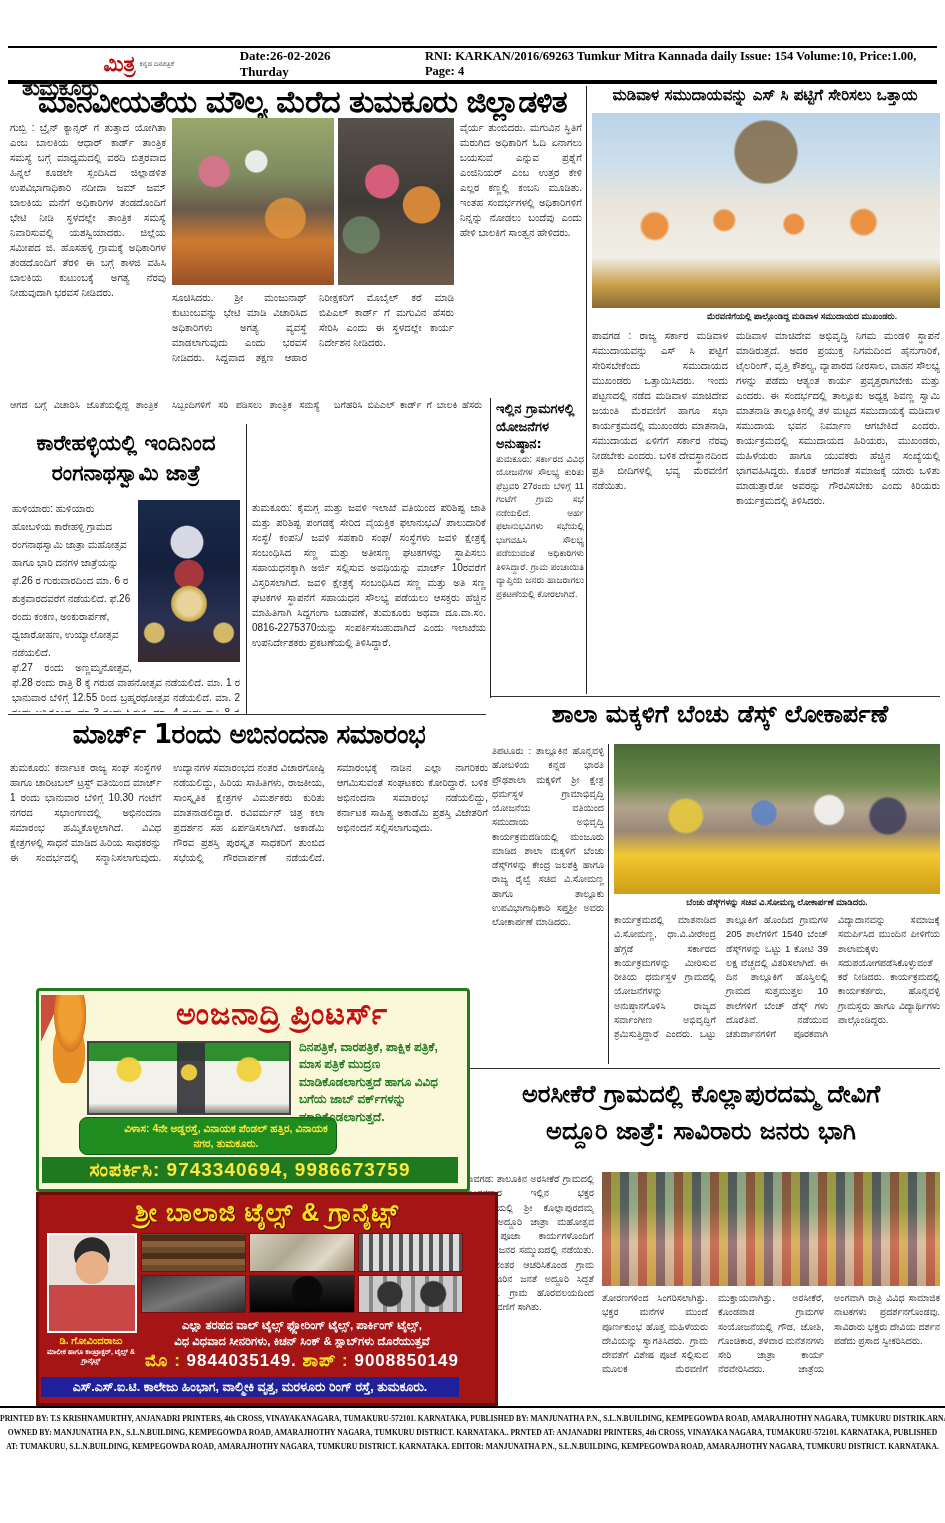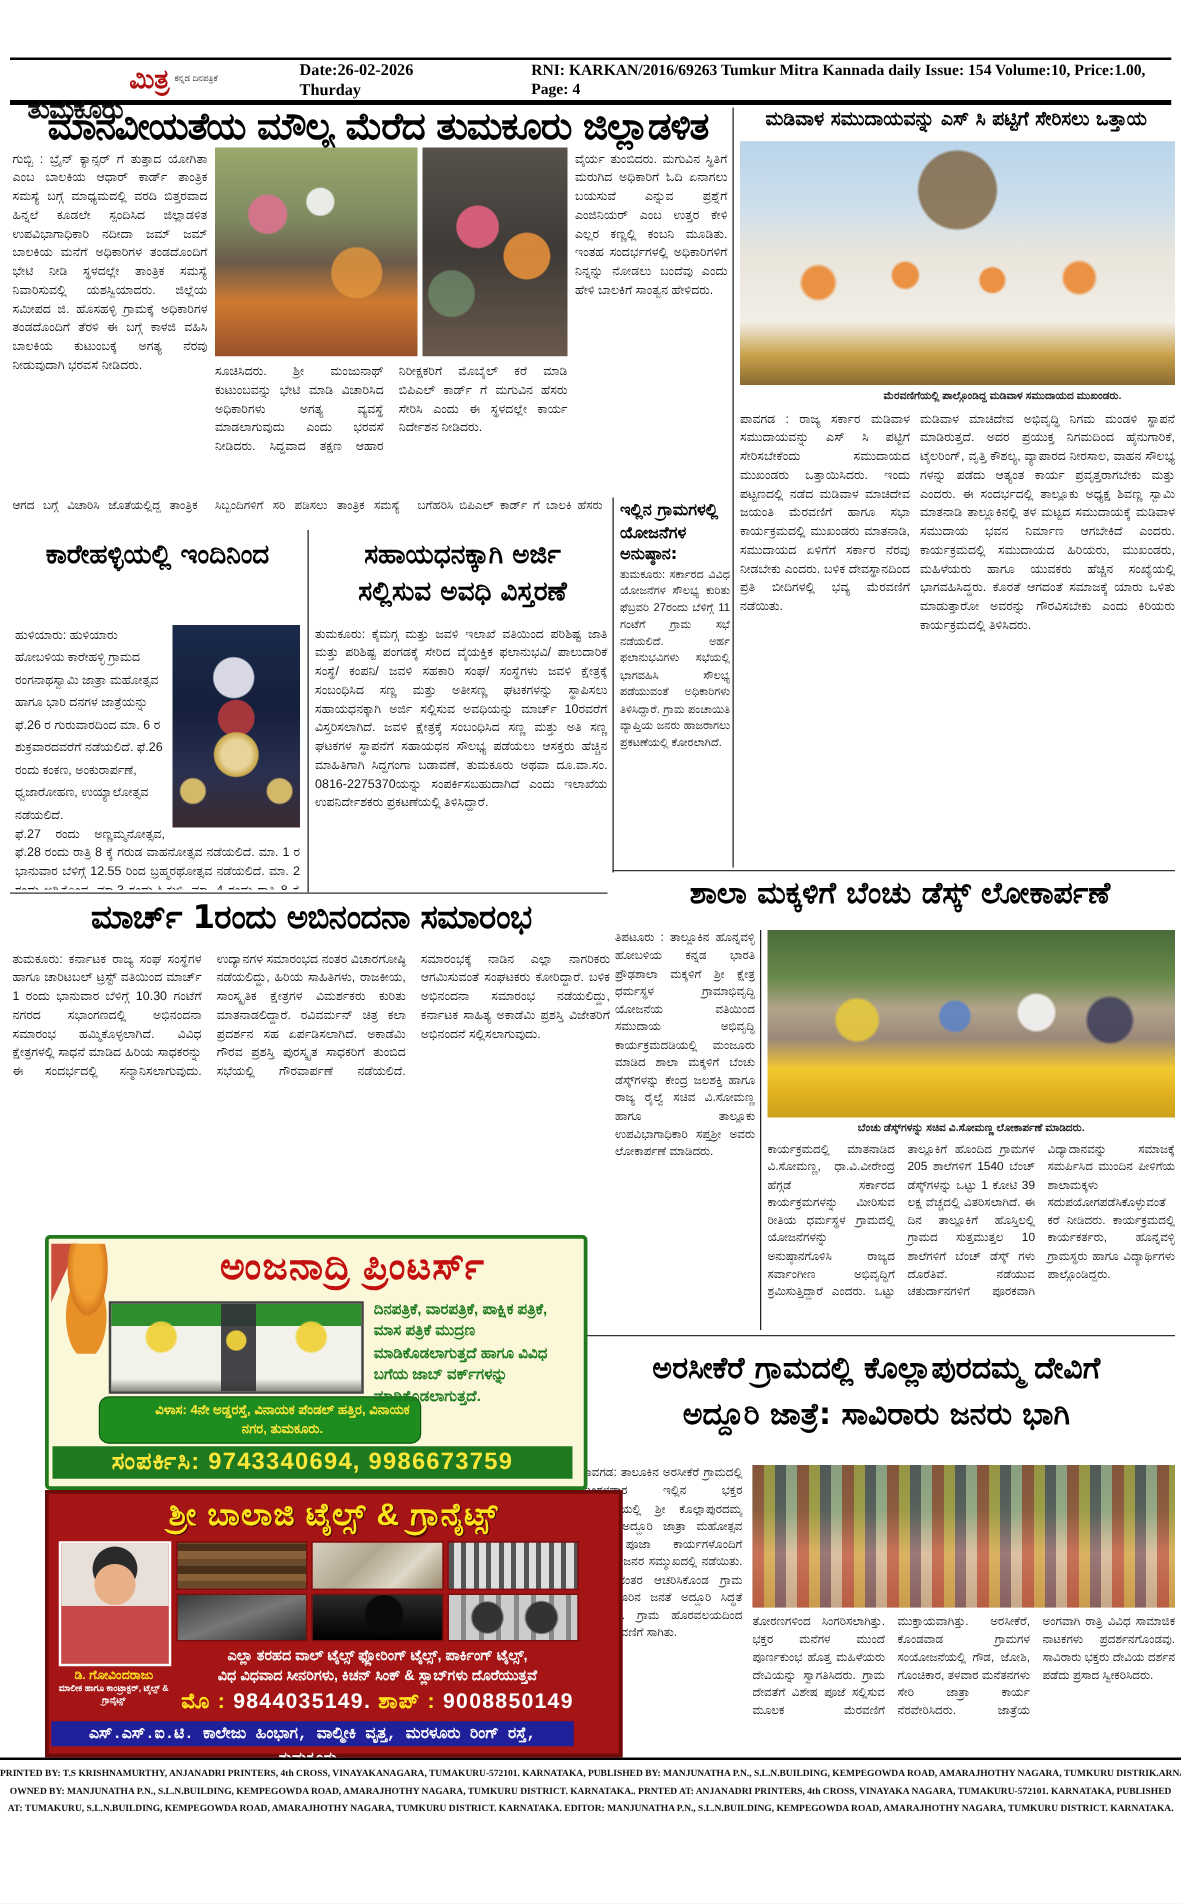--- a/index.html
+++ b/index.html
@@ -89,21 +89,21 @@
   .ad1-contact{background:#1f7a1f;color:#ffe83a;font-weight:bold;font-size:19px;text-align:center;
                line-height:26px;letter-spacing:1px;}
   .ad2{background:#a51515;border:3px solid #6e0b0b;}
   .ad2-title{color:#ffe41e;font-weight:bold;font-size:25px;text-align:center;letter-spacing:1px;
              text-shadow:1px 1px 0 #4a0505;}
   .ad2-name{color:#ffe41e;font-weight:bold;font-size:10px;text-align:center;}
   .ad2-sub{color:#fff;font-weight:bold;font-size:7px;text-align:center;line-height:1.3;}
   .ad2-text{color:#ffffff;font-weight:bold;font-size:11.5px;text-align:center;line-height:1.4;}
   .ad2-phone{color:#ffffff;font-weight:bold;font-size:17px;text-align:center;letter-spacing:1px;}
   .ad2-phone .lbl{color:#ffe41e;}
-  .ad2-blue{background:#20209a;color:#ffffff;font-weight:bold;font-size:12.5px;text-align:center;line-height:20px;font-family:Liberation Mono, monospace;}
+  .ad2-blue{background:#20209a;color:#ffffff;font-weight:bold;font-size:12.5px;text-align:center;line-height:20px;}
   .footer{border-top:2px solid #000;}
   .footer-line{font-family:"Liberation Serif",serif;font-weight:bold;font-size:7.6px;color:#111;
                text-align:center;line-height:14px;white-space:nowrap;}
 </style>
 </head>
 <body>
 
 <div class="page">
 
   <div class="abs header" style="left:8px;top:46px;width:929px;height:32px;">
@@ -132,33 +132,30 @@
   <div class="abs ph ph-procession" style="left:592px;top:113px;width:348px;height:195px;"></div>
   <div class="abs caption" style="left:628px;top:311px;width:348px;height:13px;">ಮೆರವಣಿಗೆಯಲ್ಲಿ ಪಾಲ್ಗೊಂಡಿದ್ದ ಮಡಿವಾಳ ಸಮುದಾಯದ ಮುಖಂಡರು.</div>
 
   <div class="abs kn" style="left:592px;top:328px;width:136px;height:366px;font-size:10px;overflow:hidden;">ಪಾವಗಡ : ರಾಜ್ಯ ಸರ್ಕಾರ ಮಡಿವಾಳ ಸಮುದಾಯವನ್ನು ಎಸ್ ಸಿ ಪಟ್ಟಿಗೆ ಸೇರಿಸಬೇಕೆಂದು ಸಮುದಾಯದ ಮುಖಂಡರು ಒತ್ತಾಯಿಸಿದರು. ಇಂದು ಪಟ್ಟಣದಲ್ಲಿ ನಡೆದ ಮಡಿವಾಳ ಮಾಚಿದೇವ ಜಯಂತಿ ಮೆರವಣಿಗೆ ಹಾಗೂ ಸಭಾ ಕಾರ್ಯಕ್ರಮದಲ್ಲಿ ಮುಖಂಡರು ಮಾತನಾಡಿ, ಸಮುದಾಯದ ಏಳಿಗೆಗೆ ಸರ್ಕಾರ ನೆರವು ನೀಡಬೇಕು ಎಂದರು. ಬಳಿಕ ದೇವಸ್ಥಾನದಿಂದ ಪ್ರತಿ ಬೀದಿಗಳಲ್ಲಿ ಭವ್ಯ ಮೆರವಣಿಗೆ ನಡೆಯಿತು.</div>
   <div class="abs kn" style="left:736px;top:328px;width:204px;height:366px;font-size:10px;overflow:hidden;">ಮಡಿವಾಳ ಮಾಚಿದೇವ ಅಭಿವೃದ್ಧಿ ನಿಗಮ ಮಂಡಳಿ ಸ್ಥಾಪನೆ ಮಾಡಿರುತ್ತದೆ. ಅದರ ಪ್ರಯುಕ್ತ ನಿಗಮದಿಂದ ಹೈನುಗಾರಿಕೆ, ಟೈಲರಿಂಗ್, ವೃತ್ತಿ ಕೌಶಲ್ಯ, ವ್ಯಾಪಾರದ ನೀರಸಾಲ, ವಾಹನ ಸೌಲಭ್ಯ ಗಳನ್ನು ಪಡೆದು ಆತ್ಯಂತ ಕಾರ್ಯ ಪ್ರವೃತ್ತರಾಗಬೇಕು ಮತ್ತು ಎಂದರು. ಈ ಸಂದರ್ಭದಲ್ಲಿ ತಾಲ್ಲೂಕು ಅಧ್ಯಕ್ಷ ಶಿವಣ್ಣ ಸ್ವಾಮಿ ಮಾತನಾಡಿ ತಾಲ್ಲೂಕಿನಲ್ಲಿ ತಳ ಮಟ್ಟದ ಸಮುದಾಯಕ್ಕೆ ಮಡಿವಾಳ ಸಮುದಾಯ ಭವನ ನಿರ್ಮಾಣ ಆಗಬೇಕಿದೆ ಎಂದರು. ಕಾರ್ಯಕ್ರಮದಲ್ಲಿ ಸಮುದಾಯದ ಹಿರಿಯರು, ಮುಖಂಡರು, ಮಹಿಳೆಯರು ಹಾಗೂ ಯುವಕರು ಹೆಚ್ಚಿನ ಸಂಖ್ಯೆಯಲ್ಲಿ ಭಾಗವಹಿಸಿದ್ದರು. ಕೊರತೆ ಆಗದಂತೆ ಸಮಾಜಕ್ಕೆ ಯಾರು ಒಳಿತು ಮಾಡುತ್ತಾರೋ ಅವರನ್ನು ಗೌರವಿಸಬೇಕು ಎಂದು ಕಿರಿಯರು ಕಾರ್ಯಕ್ರಮದಲ್ಲಿ ತಿಳಿಸಿದರು.</div>
 
   <div class="abs divider" style="left:586px;top:86px;width:1px;height:608px;"></div>
 
   <div class="abs hl center" style="left:12px;top:428px;width:228px;font-size:21px;line-height:1.45;">
     <div>ಕಾರೇಹಳ್ಳಿಯಲ್ಲಿ ಇಂದಿನಿಂದ</div>
+    <div>ರಂಗನಾಥಸ್ವಾಮಿ ಜಾತ್ರೆ</div>
   </div>
   <div class="abs" style="left:12px;top:498px;width:228px;height:214px;overflow:hidden;">
     <div class="ph ph-deity" style="float:right;width:102px;height:162px;margin:2px 0 4px 6px;"></div>
     <div class="kn" style="font-size:10px;display:inline;">ಹುಳಿಯಾರು: ಹುಳಿಯಾರು ಹೋಬಳಿಯ ಕಾರೇಹಳ್ಳಿ ಗ್ರಾಮದ ರಂಗನಾಥಸ್ವಾಮಿ ಜಾತ್ರಾ ಮಹೋತ್ಸವ ಹಾಗೂ ಭಾರಿ ದನಗಳ ಜಾತ್ರೆಯನ್ನು ಫೆ.26 ರ ಗುರುವಾರದಿಂದ ಮಾ. 6 ರ ಶುಕ್ರವಾರದವರೆಗೆ ನಡೆಯಲಿದೆ. ಫೆ.26 ರಂದು ಕಂಕಣ, ಅಂಕುರಾರ್ಪಣೆ, ಧ್ವಜಾರೋಹಣ, ಉಯ್ಯಾಲೋತ್ಸವ ನಡೆಯಲಿದೆ.</div>
     <div class="kn" style="font-size:10px;">ಫೆ.27 ರಂದು ಅಣ್ಣಮ್ಮನೋತ್ಸವ, ಫೆ.28 ರಂದು ರಾತ್ರಿ 8 ಕ್ಕೆ ಗರುಡ ವಾಹನೋತ್ಸವ ನಡೆಯಲಿದೆ. ಮಾ. 1 ರ ಭಾನುವಾರ ಬೆಳಿಗ್ಗೆ 12.55 ರಿಂದ ಬ್ರಹ್ಮರಥೋತ್ಸವ ನಡೆಯಲಿದೆ. ಮಾ. 2 ರಂದು ಅಗ್ನಿಕೊಂಡ, ಮಾ.3 ರಂದು ಓಕುಳಿ, ಮಾ. 4 ರಂದು ರಾತ್ರಿ 8 ಕ್ಕೆ ಸರ್ಜಾವಾಹನೋತ್ಸವ, ಮಾ.5 ರಂದು ರಾತ್ರಿ 8 ಕ್ಕೆ ಚಂದ್ರಮಂಡಲೋತ್ಸವ, ಮಾ. 6 ರಂದು ಬೆಳಿಗ್ಗೆ ಪಂಚಾಮೃತಾಭಿಷೇಕ ನಡೆಯಲಿದೆ.</div>
   </div>
 
   <div class="abs divider" style="left:246px;top:424px;width:1px;height:290px;"></div>
 
-  <div class="abs hl center" style="left:254px;top:428px;width:232px;font-size:21px;line-height:1.45;">
-    <div>ಸಹಾಯಧನಕ್ಕಾಗಿ ಅರ್ಜಿ</div>
-    <div>ಸಲ್ಲಿಸುವ ಅವಧಿ ವಿಸ್ತರಣೆ</div>
-  </div>
   <div class="abs kn" style="left:252px;top:500px;width:234px;height:212px;font-size:10px;overflow:hidden;">ತುಮಕೂರು: ಕೈಮಗ್ಗ ಮತ್ತು ಜವಳಿ ಇಲಾಖೆ ವತಿಯಿಂದ ಪರಿಶಿಷ್ಟ ಜಾತಿ ಮತ್ತು ಪರಿಶಿಷ್ಟ ಪಂಗಡಕ್ಕೆ ಸೇರಿದ ವೈಯಕ್ತಿಕ ಫಲಾನುಭವಿ/ ಪಾಲುದಾರಿಕೆ ಸಂಸ್ಥೆ/ ಕಂಪನಿ/ ಜವಳಿ ಸಹಕಾರಿ ಸಂಘ/ ಸಂಸ್ಥೆಗಳು ಜವಳಿ ಕ್ಷೇತ್ರಕ್ಕೆ ಸಂಬಂಧಿಸಿದ ಸಣ್ಣ ಮತ್ತು ಅತೀಸಣ್ಣ ಘಟಕಗಳನ್ನು ಸ್ಥಾಪಿಸಲು ಸಹಾಯಧನಕ್ಕಾಗಿ ಅರ್ಜಿ ಸಲ್ಲಿಸುವ ಅವಧಿಯನ್ನು ಮಾರ್ಚ್ 10ರವರೆಗೆ ವಿಸ್ತರಿಸಲಾಗಿದೆ. ಜವಳಿ ಕ್ಷೇತ್ರಕ್ಕೆ ಸಂಬಂಧಿಸಿದ ಸಣ್ಣ ಮತ್ತು ಅತಿ ಸಣ್ಣ ಘಟಕಗಳ ಸ್ಥಾಪನೆಗೆ ಸಹಾಯಧನ ಸೌಲಭ್ಯ ಪಡೆಯಲು ಆಸಕ್ತರು ಹೆಚ್ಚಿನ ಮಾಹಿತಿಗಾಗಿ ಸಿದ್ದಗಂಗಾ ಬಡಾವಣೆ, ತುಮಕೂರು ಅಥವಾ ದೂ.ವಾ.ಸಂ. 0816-2275370ಯನ್ನು ಸಂಪರ್ಕಿಸಬಹುದಾಗಿದೆ ಎಂದು ಇಲಾಖೆಯ ಉಪನಿರ್ದೇಶಕರು ಪ್ರಕಟಣೆಯಲ್ಲಿ ತಿಳಿಸಿದ್ದಾರೆ.</div>
 
   <div class="abs divider" style="left:490px;top:398px;width:1px;height:300px;"></div>
 
   <div class="abs" style="left:496px;top:400px;width:88px;height:298px;overflow:hidden;">
     <div class="hl" style="font-size:13px;line-height:1.35;">ಇಲ್ಲಿನ ಗ್ರಾಮಗಳಲ್ಲಿ ಯೋಜನೆಗಳ ಅನುಷ್ಠಾನ:</div>
     <div class="kn" style="font-size:9px;">ತುಮಕೂರು: ಸರ್ಕಾರದ ವಿವಿಧ ಯೋಜನೆಗಳ ಸೌಲಭ್ಯ ಕುರಿತು ಫೆಬ್ರವರಿ 27ರಂದು ಬೆಳಿಗ್ಗೆ 11 ಗಂಟೆಗೆ ಗ್ರಾಮ ಸಭೆ ನಡೆಯಲಿದೆ. ಅರ್ಹ ಫಲಾನುಭವಿಗಳು ಸಭೆಯಲ್ಲಿ ಭಾಗವಹಿಸಿ ಸೌಲಭ್ಯ ಪಡೆಯುವಂತೆ ಅಧಿಕಾರಿಗಳು ತಿಳಿಸಿದ್ದಾರೆ. ಗ್ರಾಮ ಪಂಚಾಯಿತಿ ವ್ಯಾಪ್ತಿಯ ಜನರು ಹಾಜರಾಗಲು ಪ್ರಕಟಣೆಯಲ್ಲಿ ಕೋರಲಾಗಿದೆ.</div>
   </div>
 
   <div class="abs hr" style="left:8px;top:714px;width:478px;"></div>

